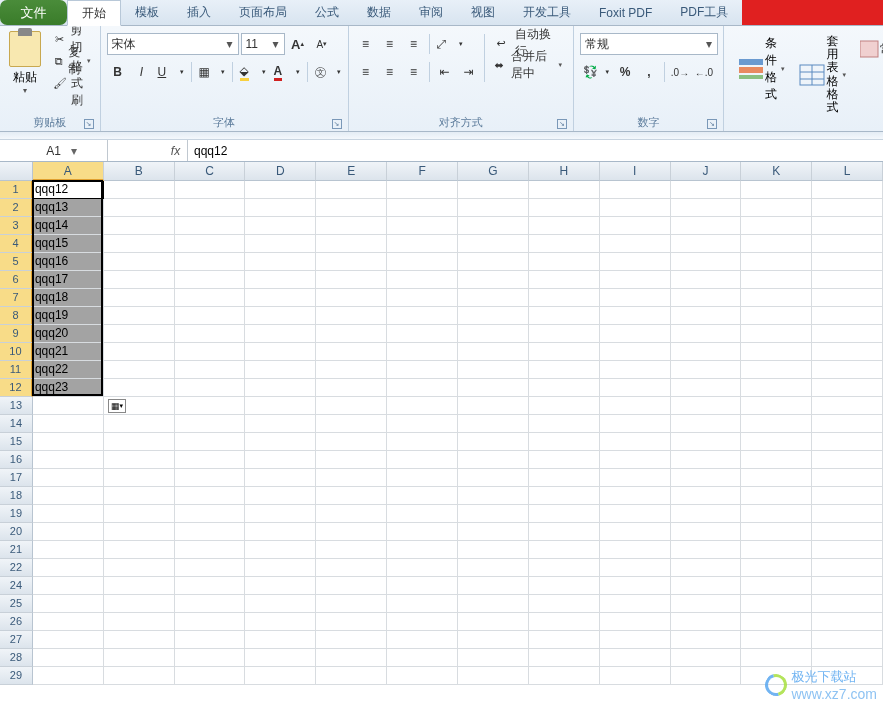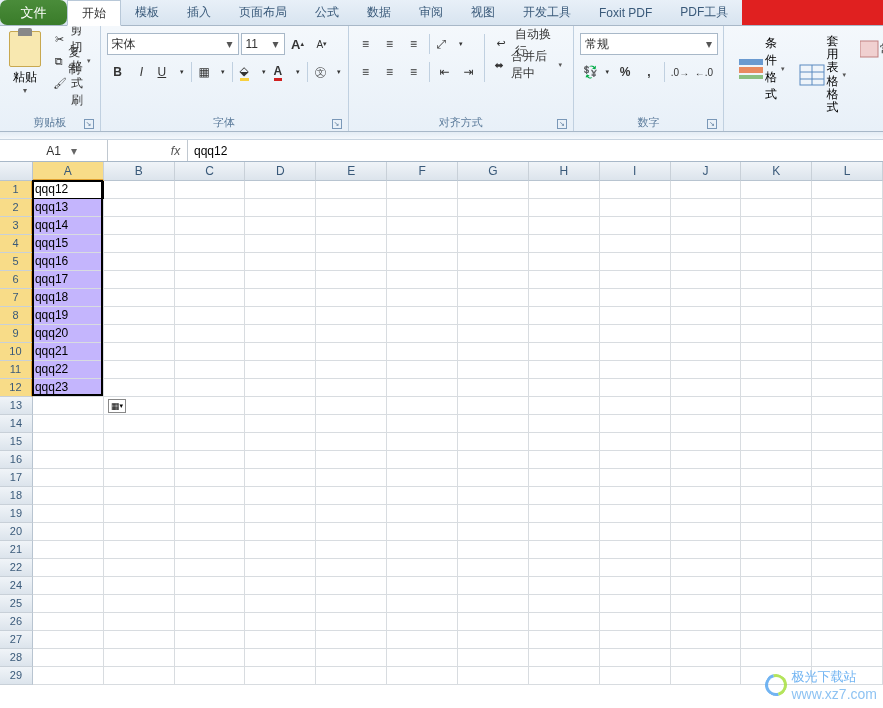--- a/index.html
+++ b/index.html
@@ -53,21 +53,21 @@
   .grid-wrap { position: relative; }
   .col-headers { display: flex; height: 19px; }
   .corner { width: 33px; background: linear-gradient(#f0f4f8, #dce4ec); border-right: 1px solid #b8c4d0; border-bottom: 1px solid #b8c4d0; }
   .col-h { width: 71px; background: linear-gradient(#f0f4f8, #dce4ec); border-right: 1px solid #c8d0d8; border-bottom: 1px solid #b8c4d0; text-align: center; font-size: 12px; color: #3a5a7a; line-height: 18px; }
   .col-h.sel { background: #f8dc88; border-bottom: 2px solid #e0a030; }
   .rows { }
   .row { display: flex; height: 18px; }
   .row-h { width: 33px; background: linear-gradient(#f0f4f8, #dce4ec); border-right: 1px solid #b8c4d0; border-bottom: 1px solid #c8d0d8; text-align: center; font-size: 11px; color: #3a5a7a; line-height: 17px; }
   .row-h.sel { background: #f8dc88; border-right: 2px solid #e0a030; }
   .cell { width: 71px; border-right: 1px solid #d8dce0; border-bottom: 1px solid #d8dce0; font-size: 12px; padding: 0 2px; line-height: 17px; color: #000; }
-  .cell.sel { background: #c4b5fd; }
+  .cell.sel { background: #a3a3a3; }
   .cell.active { background: #fff; outline: 1px solid #000; outline-offset: -1px; }
   .sel-border { position: absolute; border: 2px solid #000; pointer-events: none; }
   .autofill { position: absolute; width: 18px; height: 14px; border: 1px solid #888; background: #fff; font-size: 9px; display: flex; align-items: center; justify-content: center; cursor: pointer; }
 
   
   .watermark { position: absolute; right: 6px; bottom: 6px; display: flex; align-items: center; color: #5aa8f0; font-size: 13px; opacity: 0.85; }
   .wm-logo { width: 22px; height: 22px; border-radius: 50%; border: 3px solid #5aa8f0; border-top-color: #a8e040; border-right-color: #a8e040; margin-right: 4px; transform: rotate(30deg); }
 </style>
 </head>
 <body>

